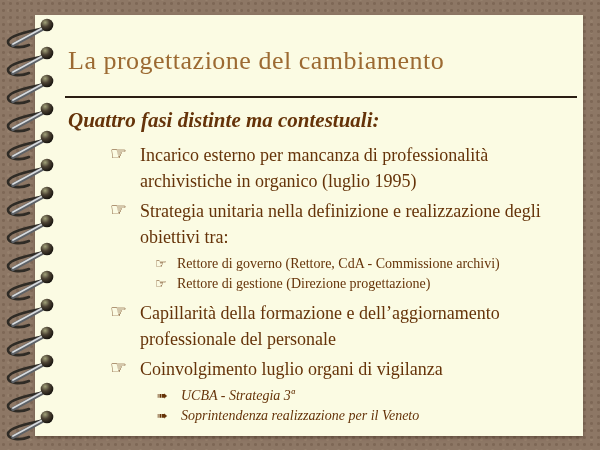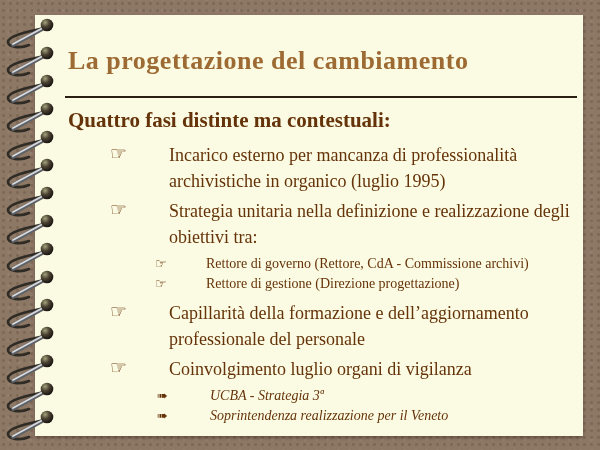--- a/index.html
+++ b/index.html
@@ -17,39 +17,39 @@
     position:absolute;left:35px;top:15px;width:548px;height:421px;
     background:#fbfbe3;
     box-shadow:0 2px 3px rgba(55,38,24,.4);
   }
   .content{
     position:absolute;left:0;top:0;right:0;bottom:0;
     padding:31px 6px 0 33px;
     box-sizing:border-box;
   }
   .title{
-    font-size:26px;font-weight:bold;color:#9c6a32;
+    font-size:26px;font-weight:normal;color:#9c6a32;
     line-height:30px;letter-spacing:.5px;
   }
   .rule{
     height:2px;background:#2a1d12;margin:20px 0 9px -3px;
   }
   .subtitle{
-    font-size:21px;font-weight:bold;color:#653309;line-height:26px;
+    font-size:21px;font-weight:bold;color:#653309;line-height:26px;font-style:italic;
   }
   .bullets{margin-top:9px;color:#653309;}
   .b1{display:flex;margin:0 0 4px 42px;font-size:18px;line-height:26px;}
   .b1 .ico{flex:0 0 30px;font-size:19px;line-height:26px;position:relative;top:-1px;}
   .sub{margin:2px 0 6px 0;}
   .b2{display:flex;margin-left:87px;font-size:14px;line-height:20px;}
   .b2 .ico{flex:0 0 22px;font-size:13px;line-height:20px;}
   .b3{display:flex;margin-left:89px;font-size:14px;line-height:20px;font-style:italic;}
   .b3 .ico{flex:0 0 24px;font-size:13px;line-height:20px;font-style:normal;}
   .em{}
-  .txt{flex:1;margin-left:29px;}
+  .txt{flex:1;}
   .spiral{position:absolute;left:0;top:0;z-index:5;}
 </style>
 </head>
 <body>
 
 <div class="paper">
   <div class="content">
     <div class="title">La progettazione del cambiamento</div>
     <div class="rule"></div>
     <div class="subtitle">Quattro fasi distinte ma contestuali:</div>

